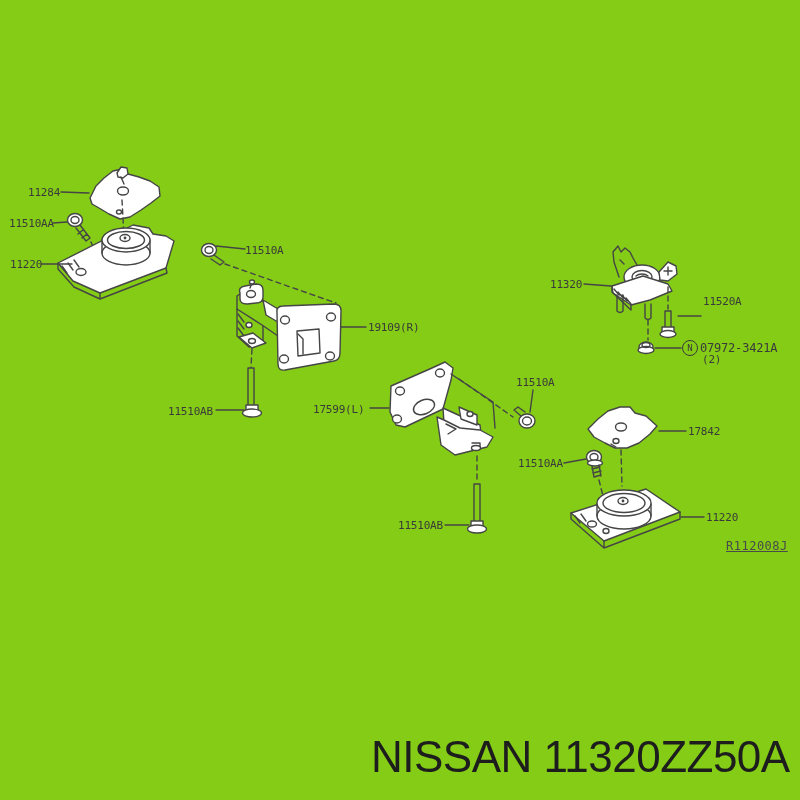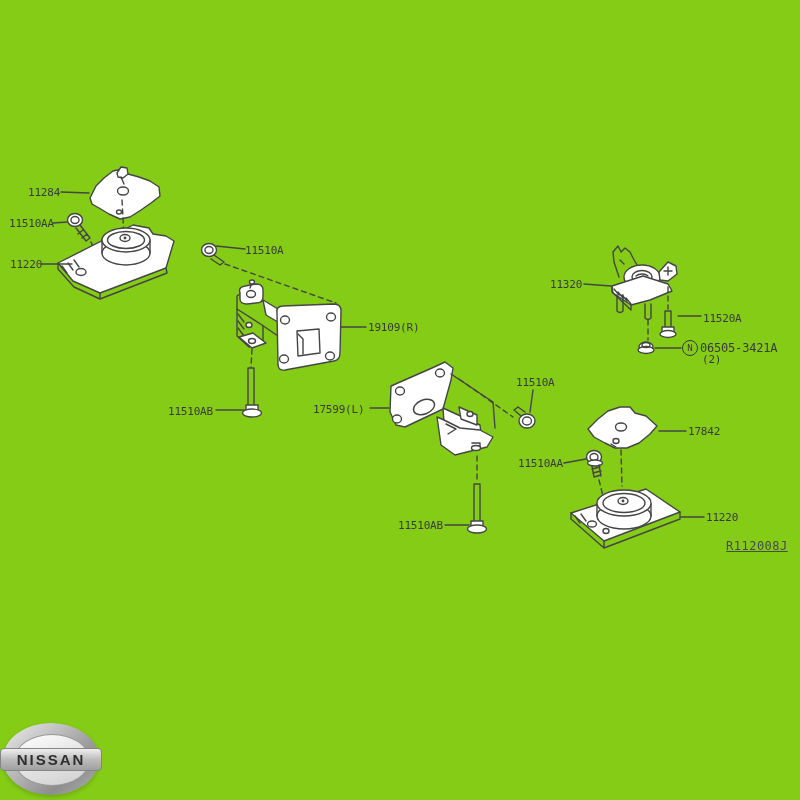--- a/index.html
+++ b/index.html
@@ -216,31 +216,25 @@
 
   <span class="lbl" style="left:28px;top:187px">11284</span>
   <span class="lbl" style="left:9px;top:218px">11510AA</span>
   <span class="lbl" style="left:10px;top:259px">11220</span>
   <span class="lbl" style="left:245px;top:245px">11510A</span>
   <span class="lbl" style="left:368px;top:322px">19109(R)</span>
   <span class="lbl" style="left:168px;top:406px">11510AB</span>
   <span class="lbl" style="left:313px;top:404px">17599(L)</span>
   <span class="lbl" style="left:516px;top:377px">11510A</span>
   <span class="lbl" style="left:550px;top:279px">11320</span>
-  <span class="lbl" style="left:703px;top:313px">11520A</span>
+  <span class="lbl" style="left:703px;top:296px">11520A</span>
   <span class="circled-n" style="left:682px;top:340px">N</span>
-  <span class="lbl sm12" style="left:700px;top:342px">06505-3421A</span>
+  <span class="lbl sm12" style="left:700px;top:342px">07972-3421A</span>
   <span class="lbl" style="left:702px;top:354px">(2)</span>
   <span class="lbl" style="left:688px;top:426px">17842</span>
   <span class="lbl" style="left:518px;top:458px">11510AA</span>
   <span class="lbl" style="left:706px;top:512px">11220</span>
   <span class="lbl" style="left:398px;top:520px">11510AB</span>
   <span class="ref-code" style="left:726px;top:540px">R112008J</span>
 
-  <div class="badge">
-    <div class="badge-ring"></div>
-    <div class="badge-inner"></div>
-    <div class="badge-bar">
-      <span>NISSAN</span>
-    </div>
-  </div>
+  <div class="footer-title">NISSAN 11320ZZ50A</div>
 
 </div>
 
 </body></html>

